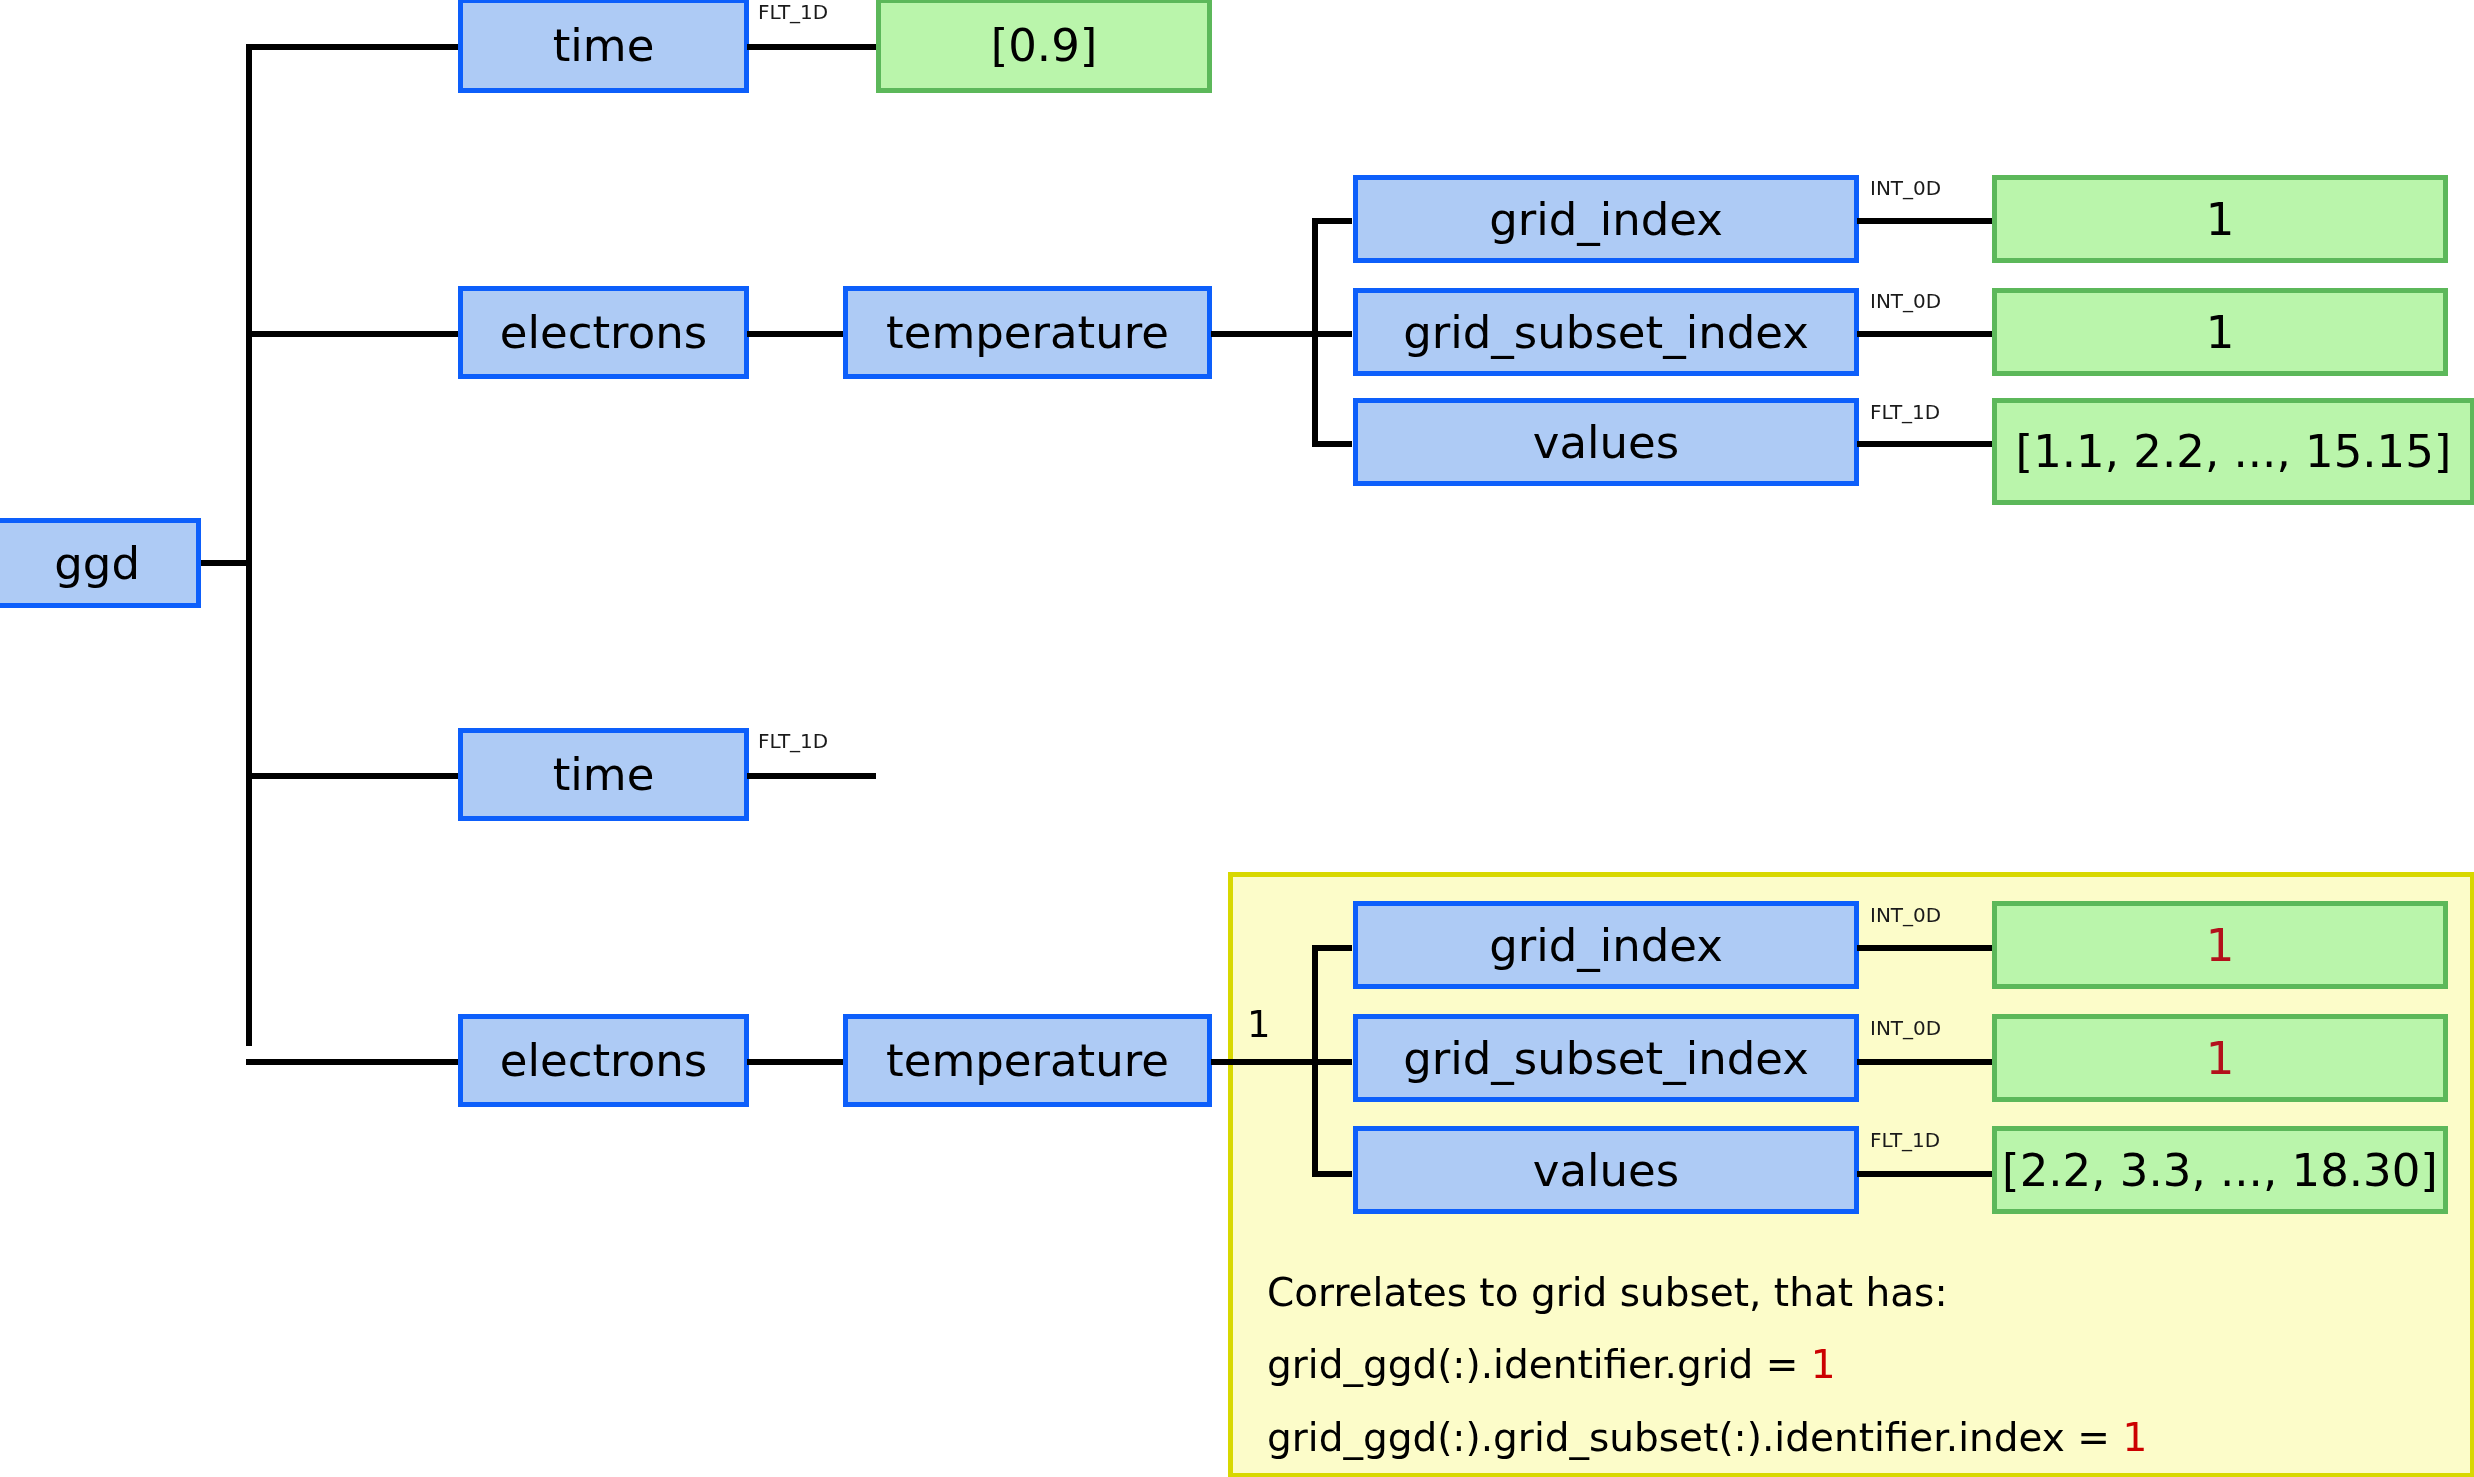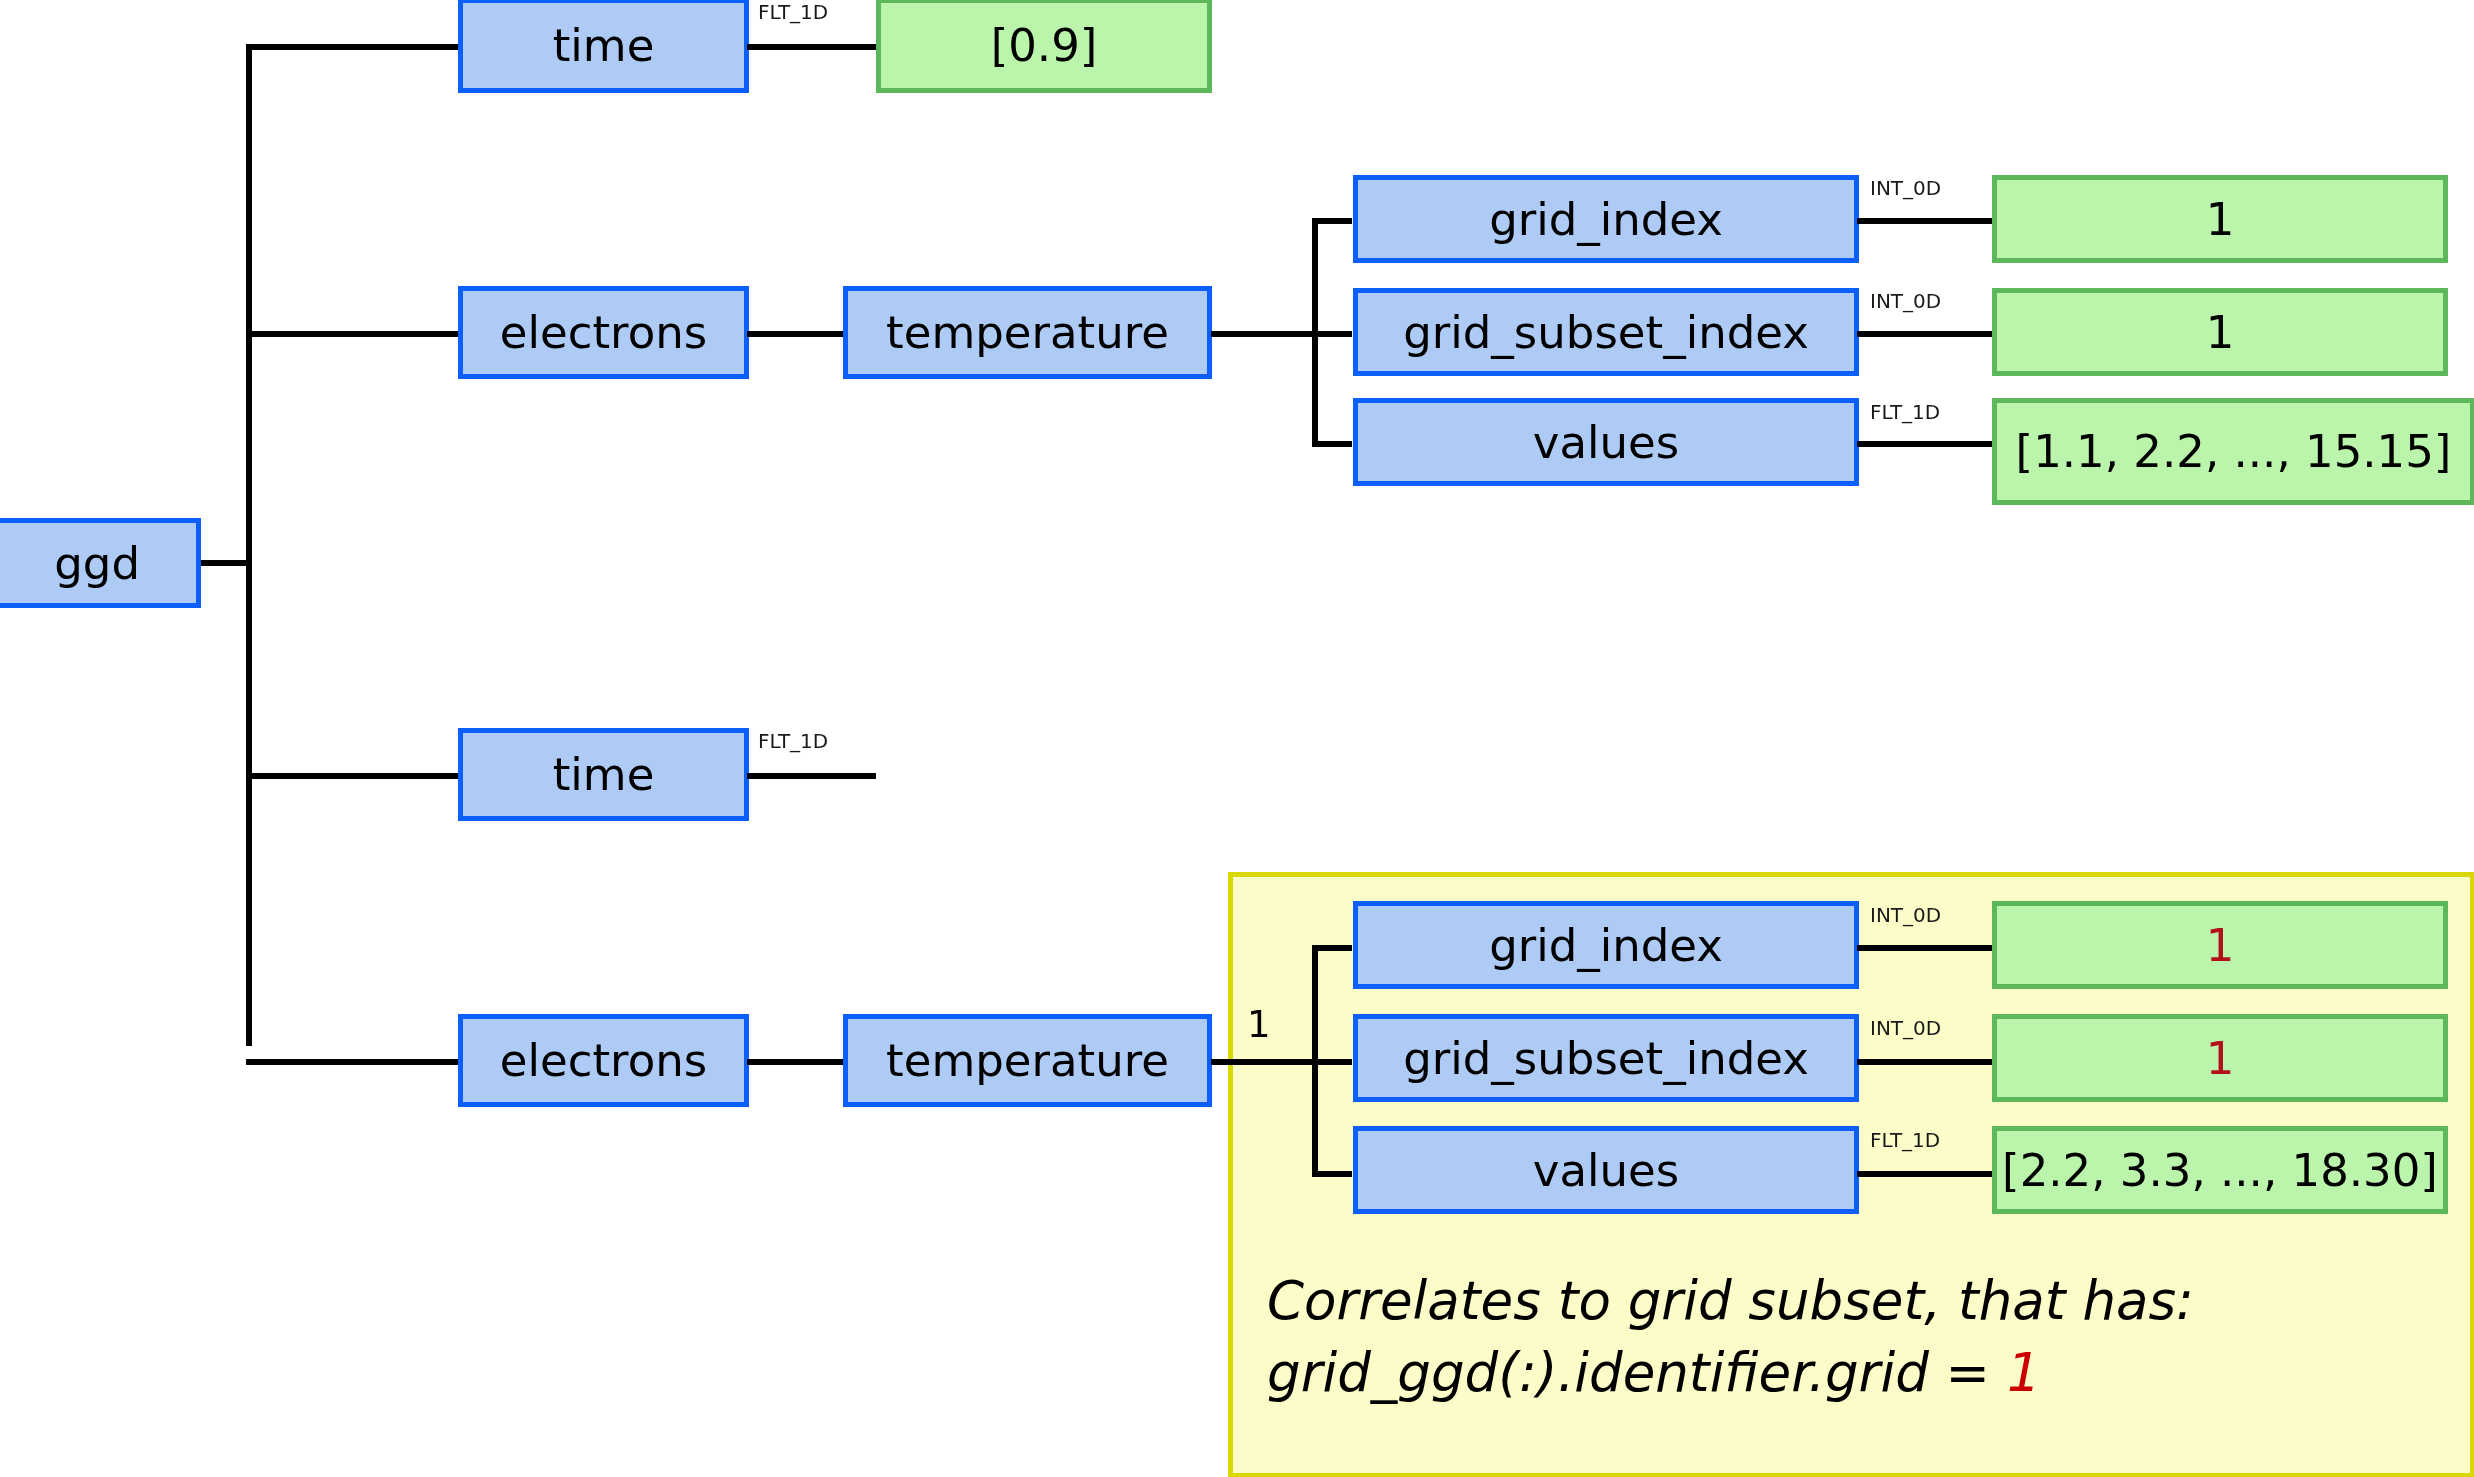--- a/index.html
+++ b/index.html
@@ -75,25 +75,24 @@
 
   
   .panel-yellow {
     position: absolute;
     background: #fcfcc9;
     border: 5.6px solid #d8d800;
     box-sizing: border-box;
   }
   .panel-note {
     position: absolute;
-    font-size: 53px;
+    font-size: 39px;
     line-height: 1.22;
     color: #000000;
     white-space: nowrap;
-    font-style: italic;
   }
   .panel-note .accent { color: #cc0000; }
 </style>
 </head>
 <body>
 
 <div id="canvas">
 
   <div class="node node-blue" style="left:-6.4px; top:518px; width:207px; height:90px;">
     <span>ggd</span>
@@ -205,15 +204,18 @@
   <div class="edge-h" style="left:1857px; top:1171px; width:135px;"></div>
   <div class="type-label" style="left:1870px; top:1130px;">FLT_1D</div>
   <div class="node node-green" style="left:1992px; top:1126px; width:456px; height:88px;">
     <span>[2.2, 3.3, ..., 18.30]</span>
   </div>
 
   <div class="panel-note" style="left:1267px; top:1269px;">Correlates to grid subset, that has:</div>
   <div class="panel-note" style="left:1267px; top:1341px;">
     <span>grid_ggd(:).identifier.grid = </span><span class="accent">1</span>
   </div>
+  <div class="panel-note" style="left:1267px; top:1414px;">
+    <span>grid_ggd(:).grid_subset(:).identifier.index = </span><span class="accent">1</span>
+  </div>
 
 </div>
 
 
 </body></html>

